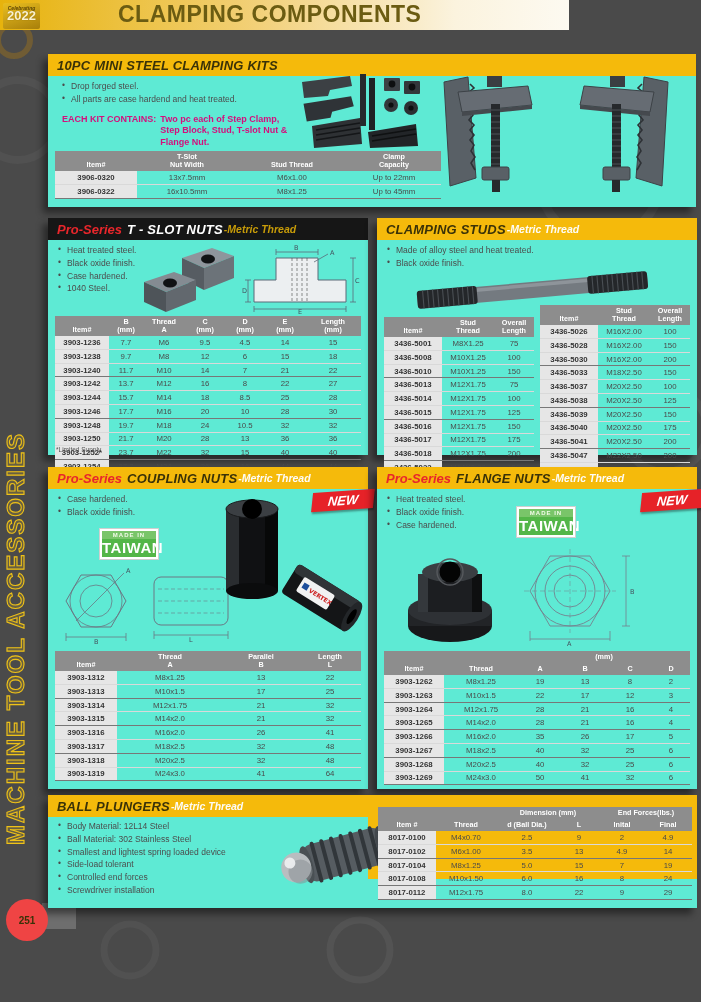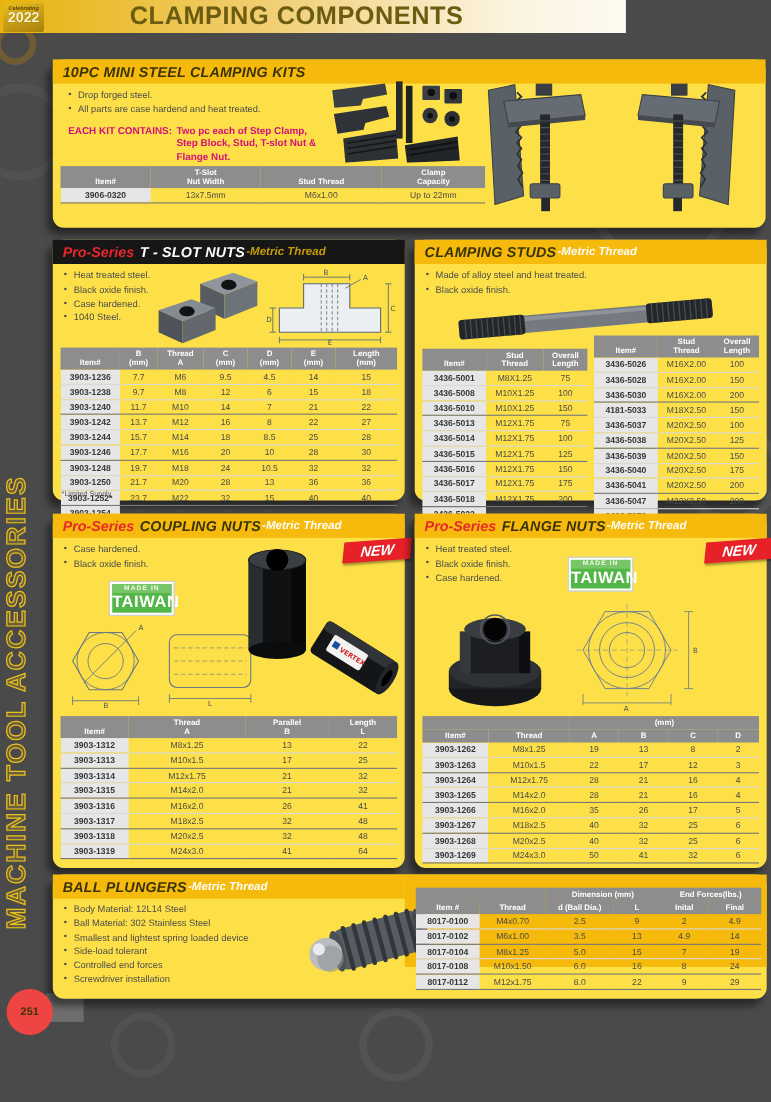--- a/index.html
+++ b/index.html
@@ -22,21 +22,21 @@
   
   .sidebar-text{position:absolute;left:2px;top:380px;height:518px;width:38px;z-index:2;
     writing-mode:vertical-rl;transform:rotate(180deg);text-align:center;
     font-size:24px;font-weight:bold;letter-spacing:2px;color:rgba(240,196,25,.18);
     -webkit-text-stroke:1.1px #eec118;}
   .page-num-tab{position:absolute;left:42px;top:903px;width:34px;height:26px;background:#6e6e6e;z-index:2;}
   .page-num{position:absolute;left:6px;top:899px;width:42px;height:42px;border-radius:50%;
     background:#ef4444;z-index:3;display:flex;align-items:center;justify-content:center;
     font-size:10px;font-weight:bold;color:#3a3208;}
   
-  .card{position:absolute;background:#fde047;z-index:2;box-shadow:-5px 6px 7px rgba(0,0,0,.45);border-radius:10px;}
+  .card{position:absolute;background:#5eead4;z-index:2;box-shadow:-5px 6px 7px rgba(0,0,0,.45);}
   .bar{height:22px;display:flex;align-items:center;padding-left:9px;
     font-weight:bold;font-style:italic;white-space:nowrap;}
   .bar-yellow{background:#f5ba0b;}
   .bar-black{background:#161616;}
   .t-main{font-size:13px;color:#3a3208;letter-spacing:.2px;}
   .t-main-w{font-size:13px;color:#ffffff;letter-spacing:.2px;}
   .t-red{font-size:13px;color:#e8262b;margin-right:5px;}
   .t-suffix-w{font-size:10.5px;color:#fdfcf6;margin-left:1px;}
   .t-suffix-g{font-size:10.5px;color:#c79b08;margin-left:1px;}
   
@@ -171,20 +171,26 @@
 Capacity</th>
     </tr>
       </thead>
     <tbody>
         <tr>
           <td>3906-0320</td>
           <td>13x7.5mm</td>
           <td>M6x1.00</td>
           <td>Up to 22mm</td>
         </tr>
+        <tr>
+          <td>3906-0322</td>
+          <td>16x10.5mm</td>
+          <td>M8x1.25</td>
+          <td>Up to 45mm</td>
+        </tr>
       </tbody>
   </table>
 </div>
 
 <div class="card" style="left:48px;top:218px;width:320px;height:237px;">
   <div class="bar bar-black">
     <span class="t-red">Pro-Series</span>
     <span class="t-main-w">T - SLOT NUTS</span>
     <span class="t-suffix-g">-Metric Thread</span>
   </div>
@@ -463,21 +469,21 @@
           <td>3436-5028</td>
           <td>M16X2.00</td>
           <td>150</td>
         </tr>
         <tr>
           <td>3436-5030</td>
           <td>M16X2.00</td>
           <td>200</td>
         </tr>
         <tr>
-          <td>4181-5033</td>
+          <td>3436-5033</td>
           <td>M18X2.50</td>
           <td>150</td>
         </tr>
         <tr>
           <td>3436-5037</td>
           <td>M20X2.50</td>
           <td>100</td>
         </tr>
         <tr>
           <td>3436-5038</td>

